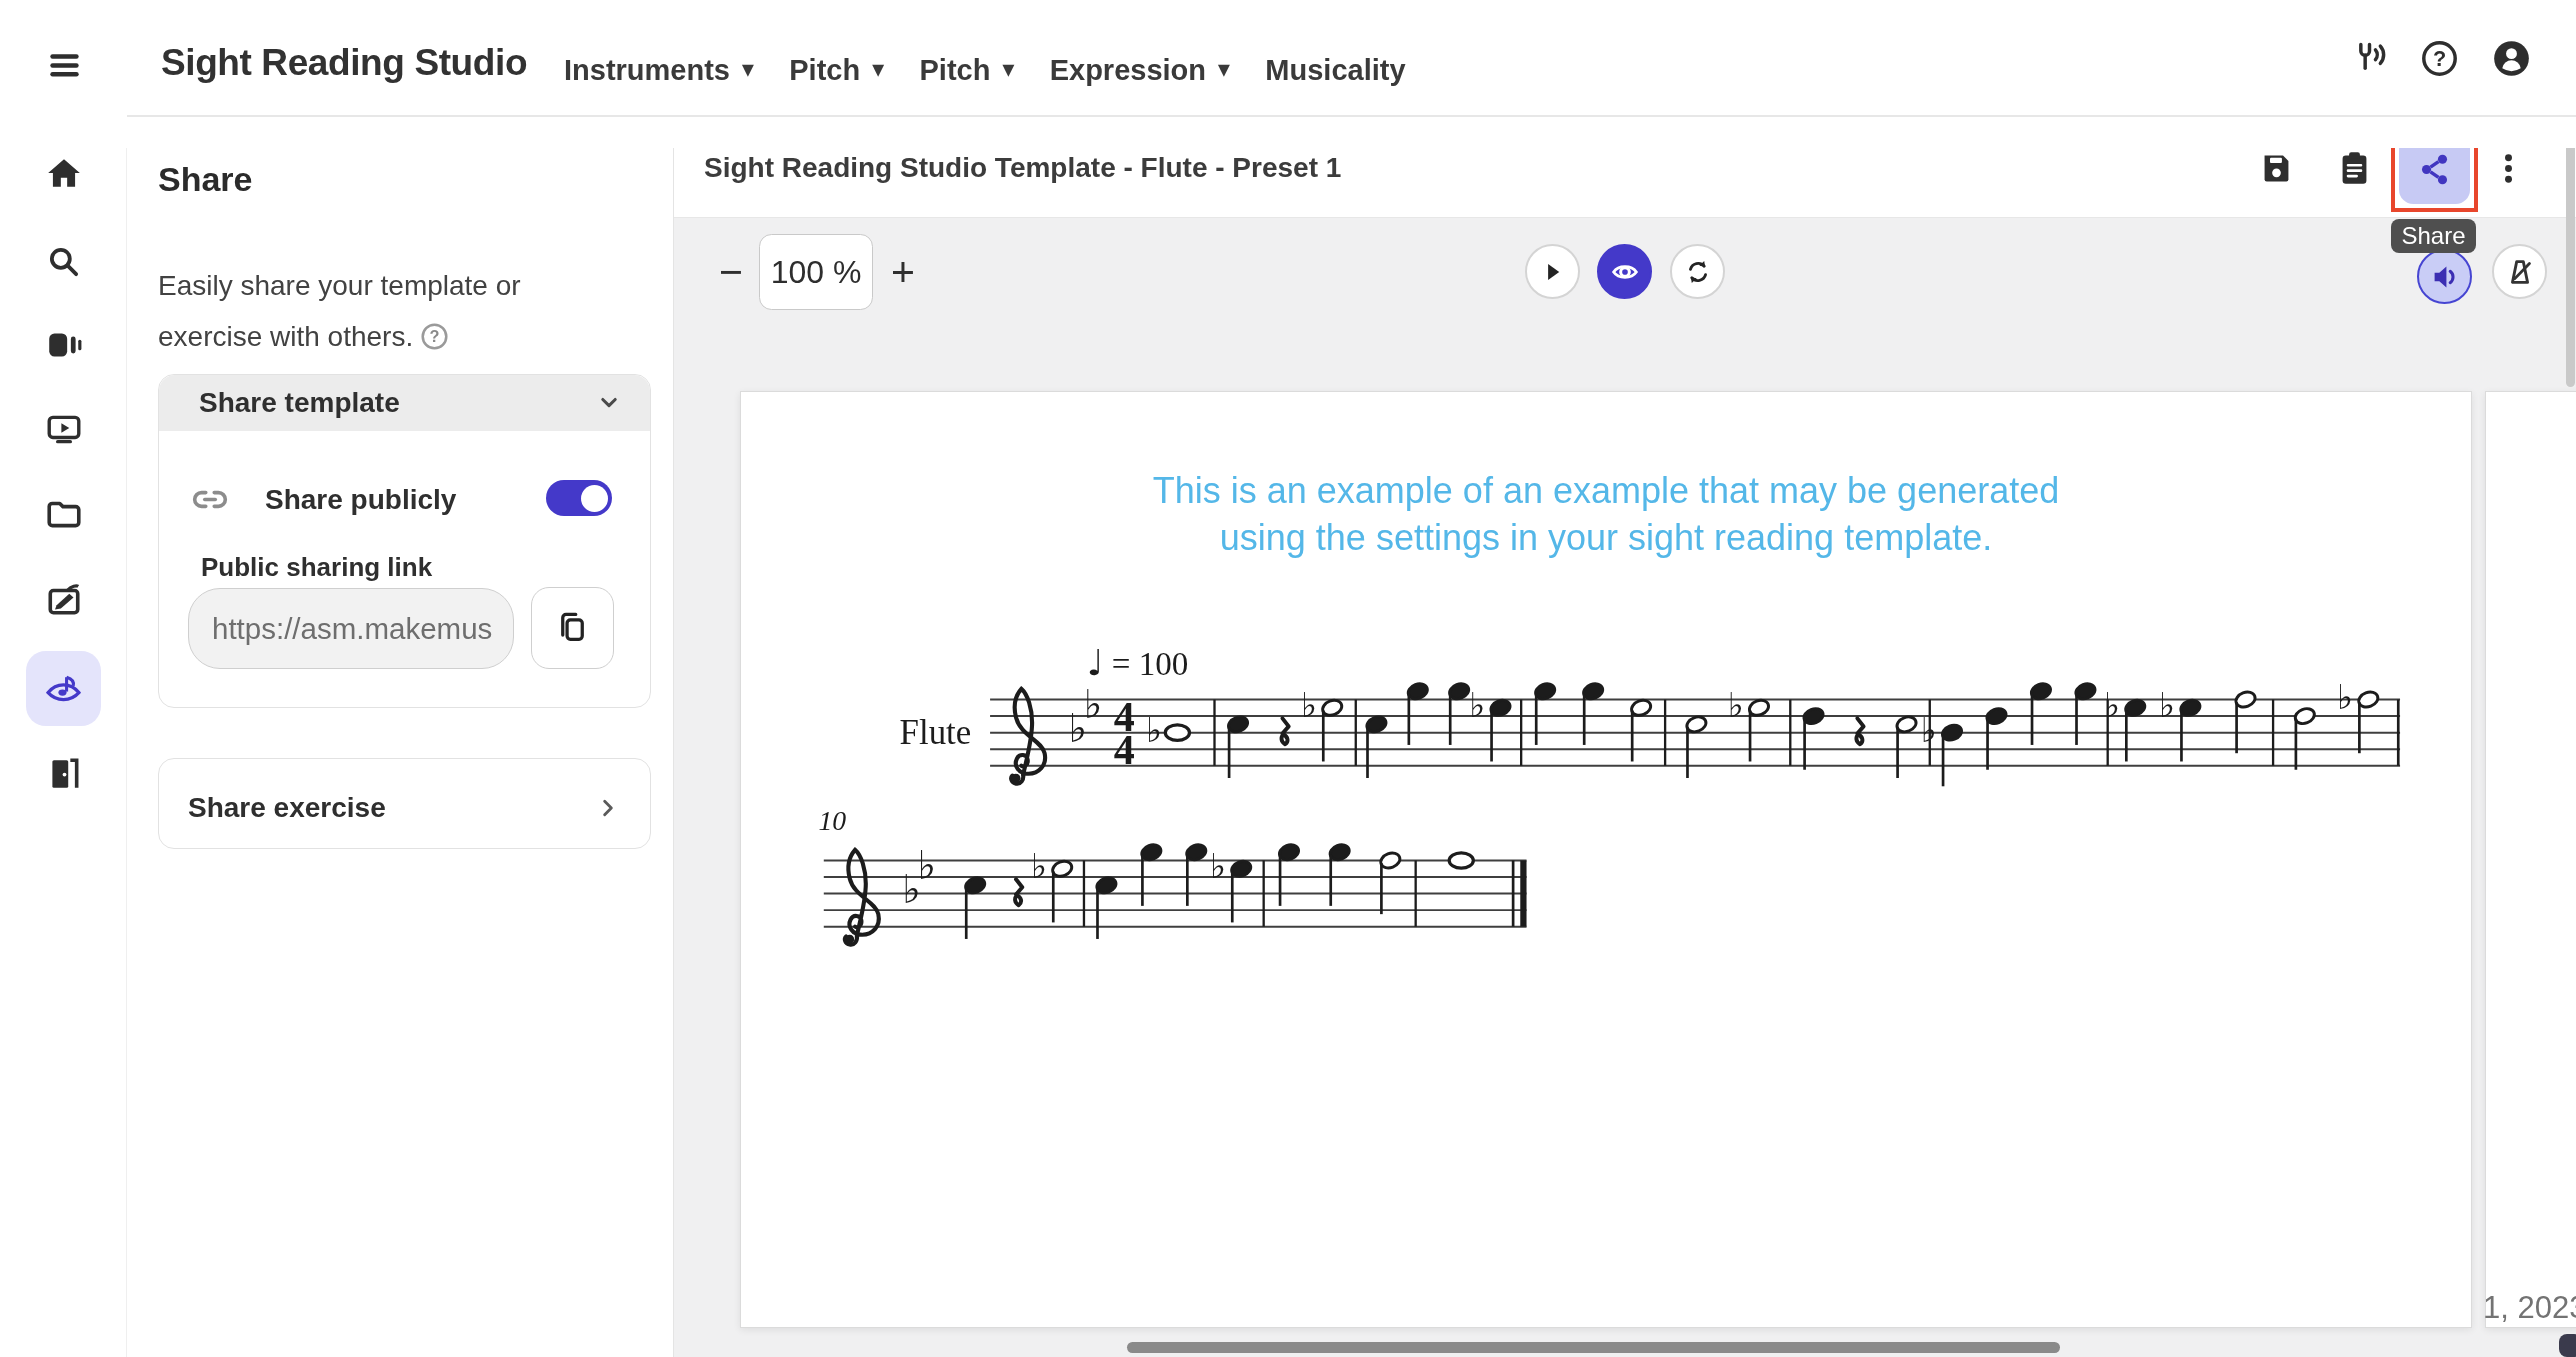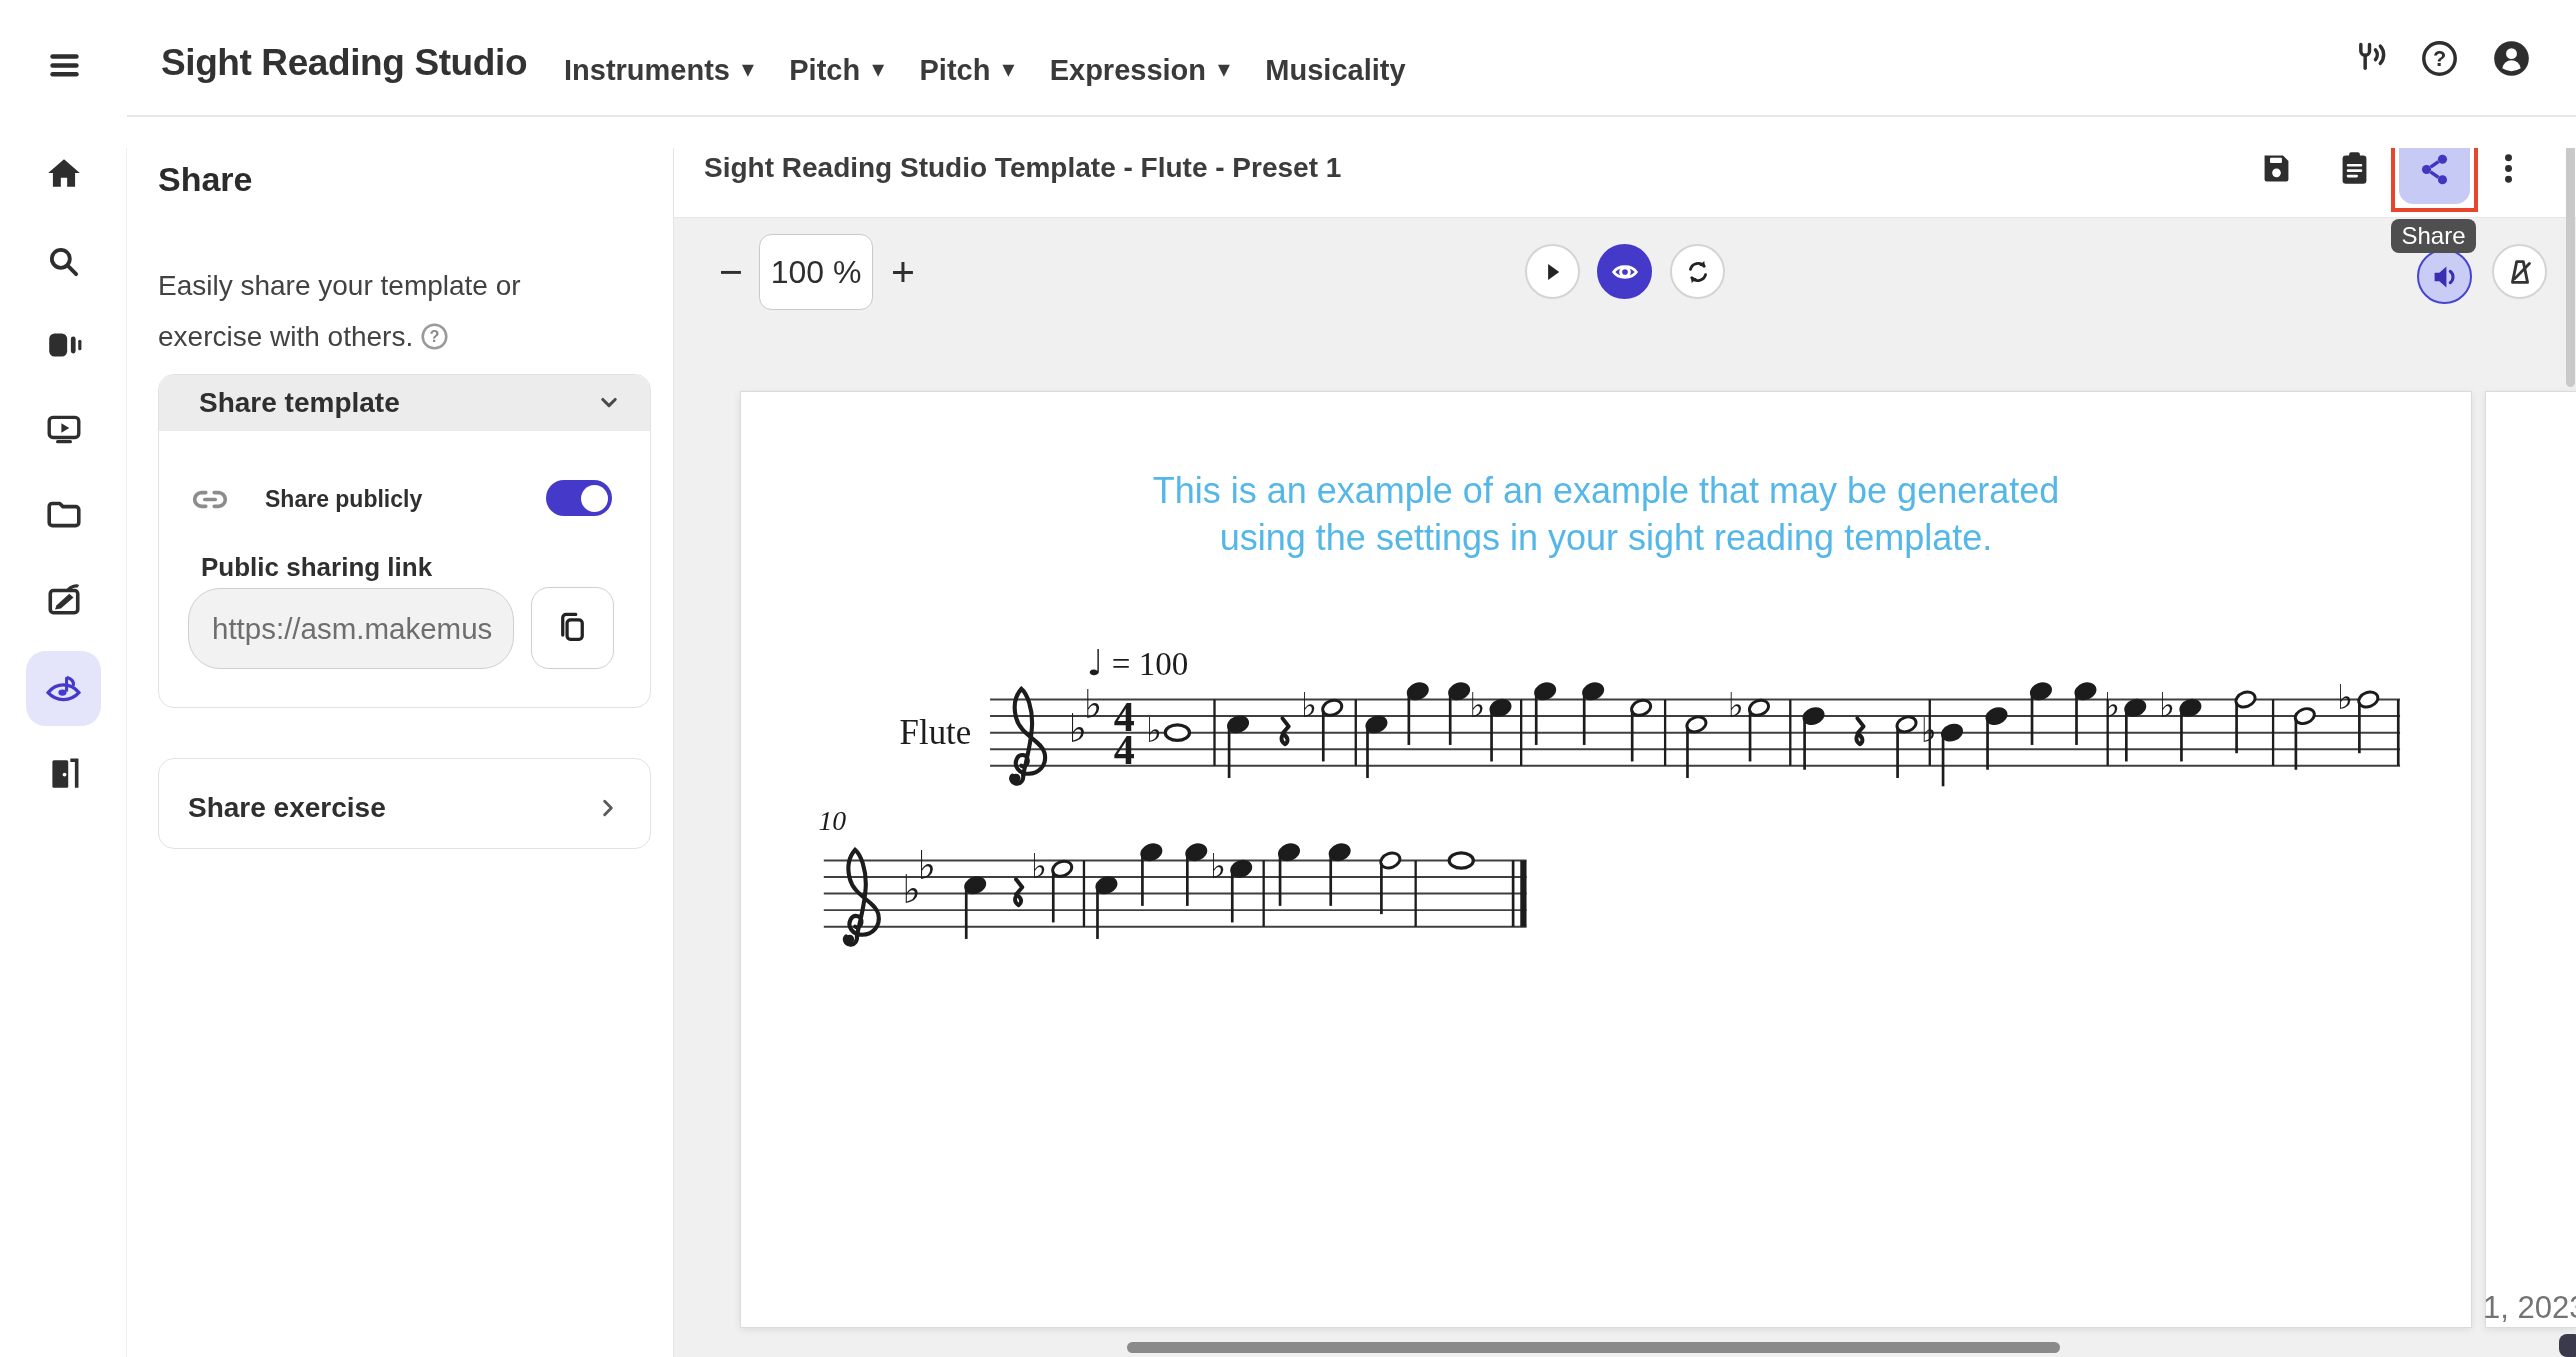--- a/index.html
+++ b/index.html
@@ -35,21 +35,21 @@
   
   #panel{position:absolute;left:128px;top:117px;bottom:0;width:546px;background:#fff;border-right:1.8px solid #E4E4E4;z-index:10;}
   #panel h1{position:absolute;left:30px;top:43px;font-size:34px;font-weight:700;color:#2B2B2B;}
   .panel-desc{position:absolute;left:30px;top:143px;width:447px;font-size:28px;line-height:51px;color:#424242;}
   .inline-q{display:inline-block;vertical-align:-5.4px;margin-left:7.2px;}
   .card{position:absolute;left:30px;width:493px;border-radius:16px;background:#fff;}
   #card-template{top:257px;height:334px;border:0.9px solid #E2E2E2;}
   .card-header{height:56px;background:#ECECEC;border-radius:16px 16px 0 0;display:flex;align-items:center;justify-content:space-between;padding:0 25px 0 40px;cursor:pointer;}
   .card-header .label{font-size:28px;font-weight:600;color:#2F2F2F;}
   .row-publicly{position:absolute;left:0;top:97px;width:100%;height:55px;display:flex;align-items:center;}
-  .row-publicly .label{font-size:23px;font-weight:600;color:#2F2F2F;margin-left:36px;}
+  .row-publicly .label{font-size:28px;font-weight:600;color:#2F2F2F;margin-left:36px;}
   .link-icon-wrap{margin-left:32px;display:flex;}
   .toggle{position:absolute;right:38px;top:8px;width:66px;height:36px;border-radius:18px;background:var(--accent);border:none;cursor:pointer;}
   .toggle .knob{position:absolute;right:4.5px;top:4.5px;width:27px;height:27px;border-radius:50%;background:#fff;}
   .link-label{position:absolute;left:42px;top:177px;font-size:26px;font-weight:700;color:#2F2F2F;}
   .link-input{position:absolute;left:29px;top:213px;width:326px;height:81px;border:1.8px solid #CFCFCF;border-radius:32px;background:#F2F2F2;font-size:29.5px;color:#6E6E6E;padding:0 9px 0 23px;font-family:inherit;}
   .copy-btn{position:absolute;left:372px;top:212px;width:83px;height:82px;border:1.8px solid #CFCFCF;border-radius:18px;background:#fff;cursor:pointer;display:flex;align-items:center;justify-content:center;}
   #card-exercise{top:641px;height:91px;border:0.9px solid #E2E2E2;display:flex;align-items:center;justify-content:space-between;padding:8px 27px 0 29px;cursor:pointer;}
   #card-exercise .label{font-size:28px;font-weight:600;color:#2F2F2F;}
 
   

